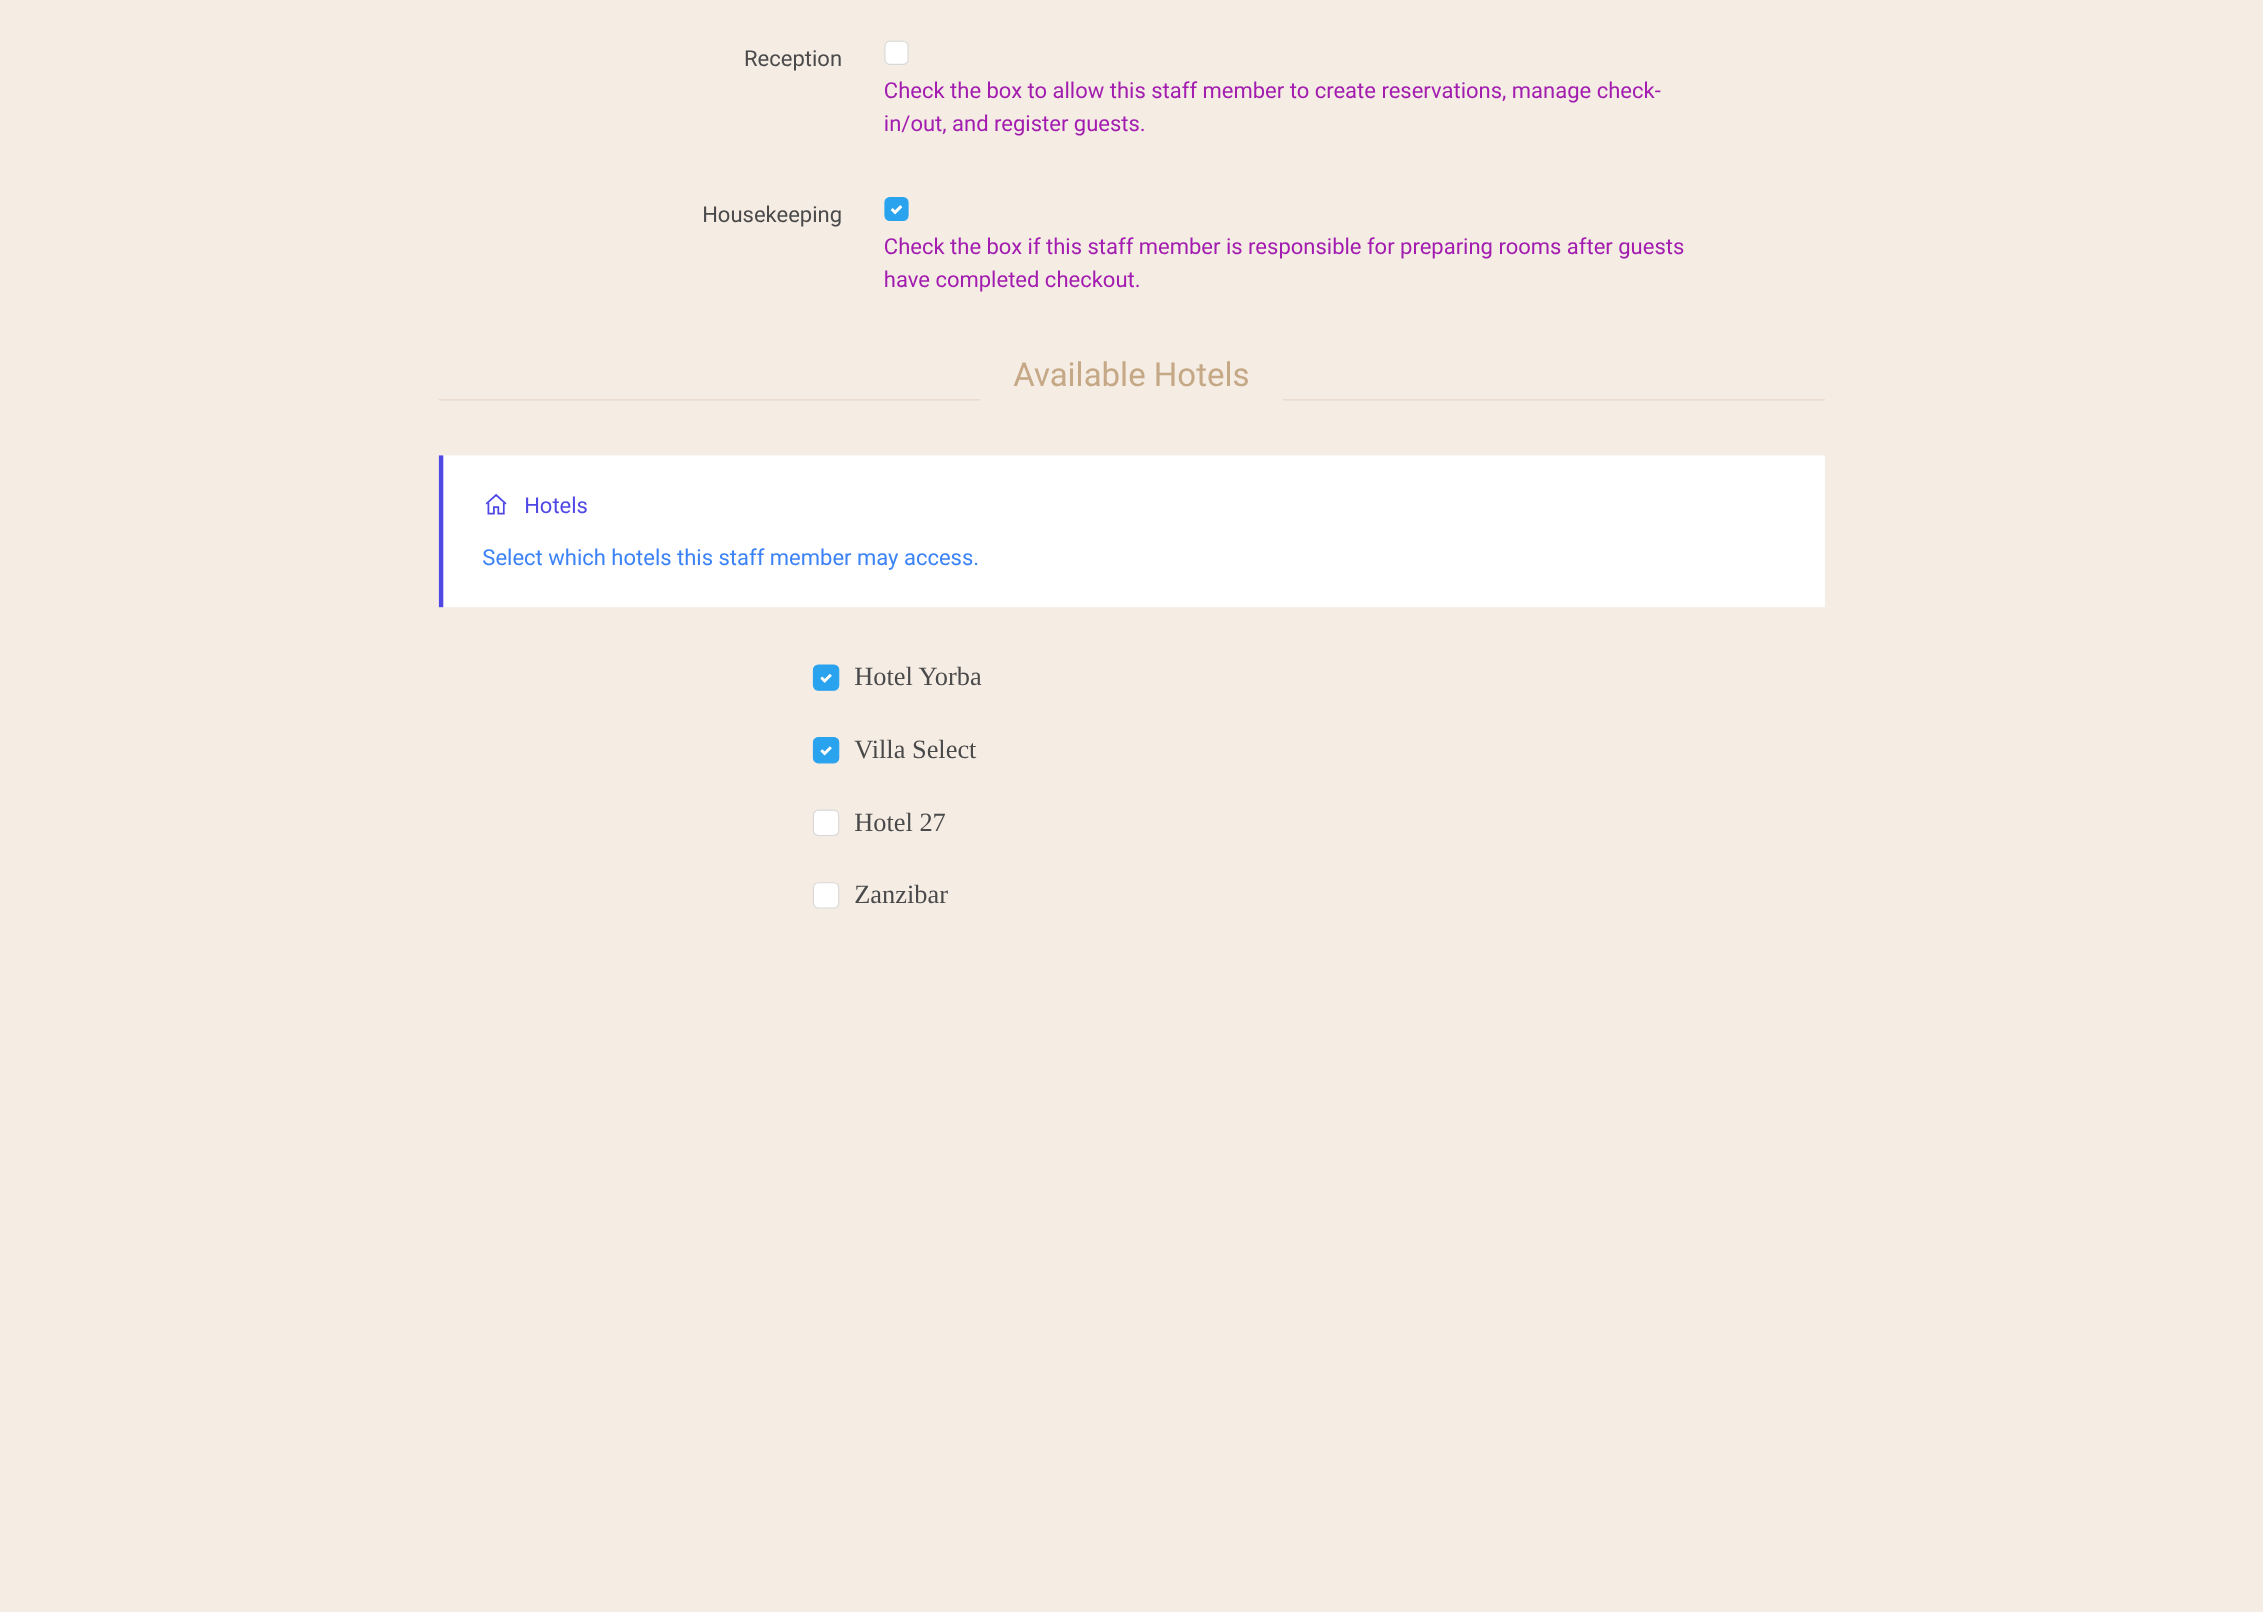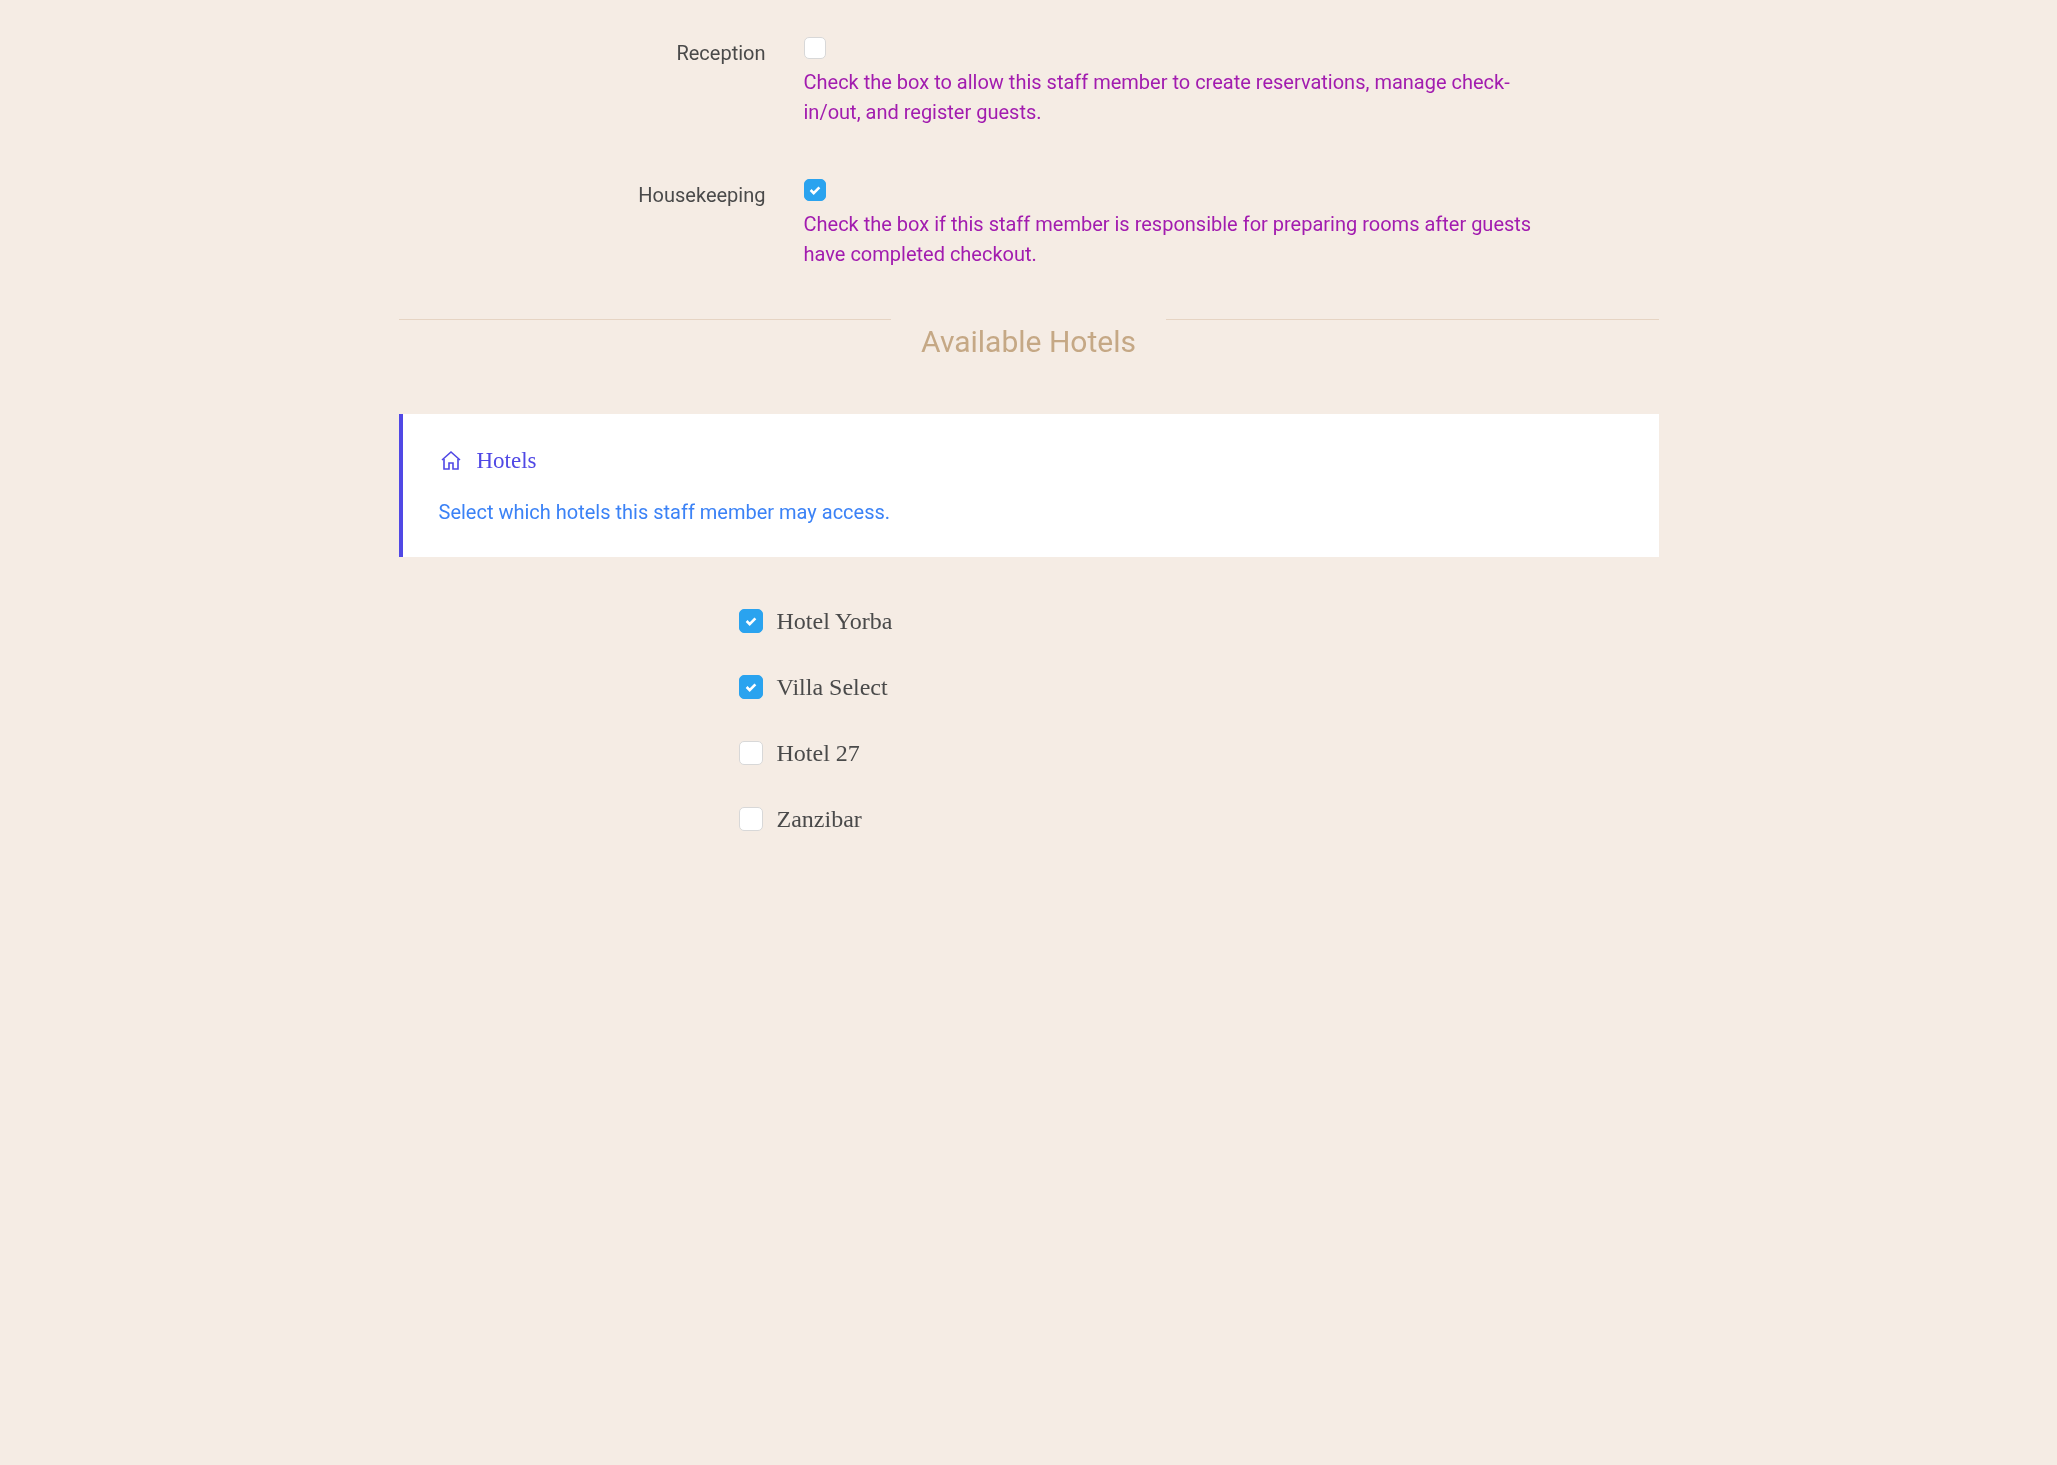--- a/index.html
+++ b/index.html
@@ -66,21 +66,21 @@
       fill: none;
     }
     .permission-desc {
       font-size: 20px;
       color: #a21caf;
       line-height: 1.5;
       margin-top: 4px;
     }
     .section-divider {
       display: flex;
-      align-items: flex-start;
+      align-items: flex-end;
       margin: 30px 0 50px;
     }
     .section-divider::before,
     .section-divider::after {
       content: "";
       flex: 1;
       height: 1px;
       background-color: #e6d4c3;
     }
     .section-title {
@@ -106,24 +106,23 @@
       margin-right: 14px;
     }
     .home-icon svg {
       width: 100%;
       height: 100%;
       stroke: #5048e5;
       fill: none;
       stroke-width: 1.6;
     }
     .info-card-title {
-      font-size: 23px;
+      font-size: 20px;
       color: #5048e5;
       font-weight: 400;
-      font-family: Liberation Serif, serif;
     }
     .info-card-desc {
       font-size: 20px;
       color: #3b82f6;
     }
     .hotels-list {
       padding-left: 340px;
     }
     .hotel-item {
       display: flex;

